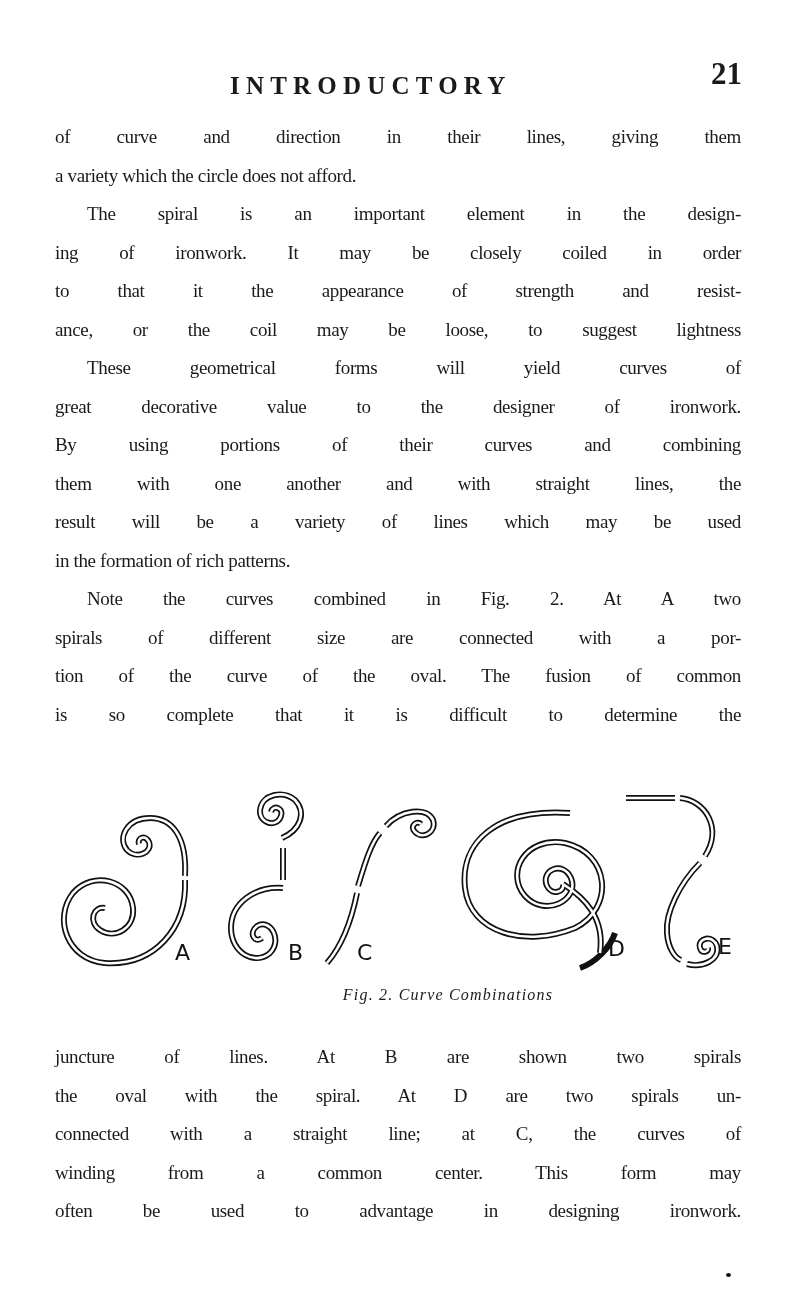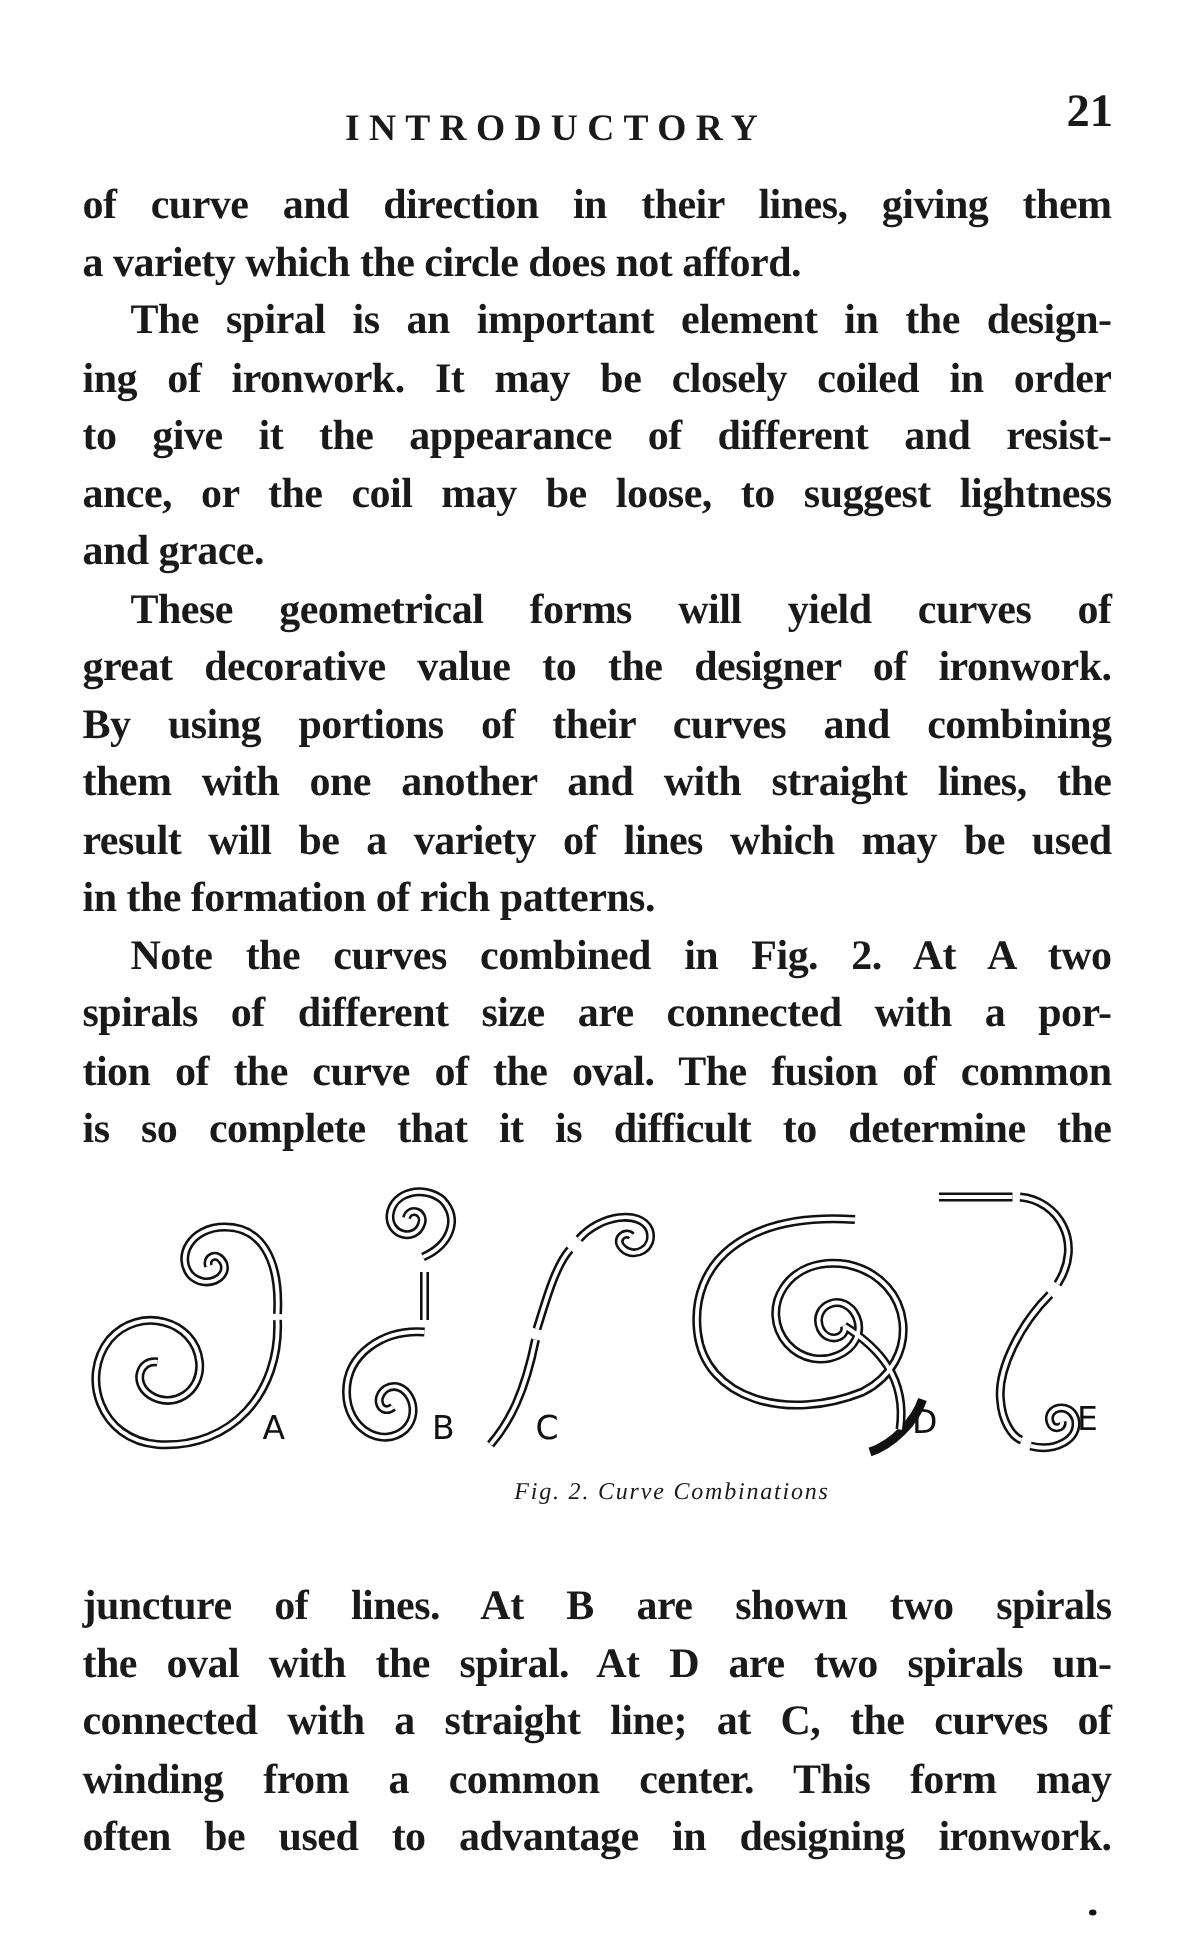--- a/index.html
+++ b/index.html
@@ -13,22 +13,22 @@
     .running-title {
       position: absolute; left: 230px; top: 0; font-size: 25px; letter-spacing: 6.2px; font-weight: bold; margin-top: 16px;
     }
     .page-number {
       position: absolute; left: 711px; top: 0; font-size: 31px; font-weight: bold;
     }
     .text-block {
       position: absolute; left: 55px; width: 686px;
     }
     .line {
-      display: block; height: 38.5px; line-height: 38.5px; font-size: 28px; white-space: nowrap;
-      text-align: justify; text-align-last: justify; letter-spacing: -0.35px; font-weight: bold;
+      display: block; height: 38.5px; line-height: 38.5px; font-size: 19px; white-space: nowrap;
+      text-align: justify; text-align-last: justify; letter-spacing: -0.35px;
     }
     .line.last { text-align-last: left; }
     .line.indent { padding-left: 32px; }
     .figure {
       position: absolute; left: 55px; top: 788px; width: 690px; height: 190px;
     }
     .figure svg { width: 690px; height: 190px; display: block; }
     .fig-label {
       position: absolute; font-family: "DejaVu Sans", "Liberation Sans", sans-serif; font-size: 22px; color: #111;
     }
@@ -44,23 +44,22 @@
 <div class="running-head">
   <span class="running-title">INTRODUCTORY</span>
   <span class="page-number">21</span>
 </div>
 
 <div class="text-block" style="top:118px;">
   <span class="line">of curve and direction in their lines, giving them</span>
   <span class="line last">a variety which the circle does not afford.</span>
   <span class="line indent">The spiral is an important element in the design-</span>
   <span class="line">ing of ironwork.  It may be closely coiled in order</span>
-  <span class="line">to give it the appearance of different and resist-</span>
+  <span class="line">to that it the appearance of strength and resist-</span>
   <span class="line">ance, or the coil may be loose, to suggest lightness</span>
-  <span class="line last">and grace.</span>
   <span class="line indent">These geometrical forms will yield curves of</span>
   <span class="line">great decorative value to the designer of ironwork.</span>
   <span class="line">By using portions of their curves and combining</span>
   <span class="line">them with one another and with straight lines, the</span>
   <span class="line">result will be a variety of lines which may be used</span>
   <span class="line last">in the formation of rich patterns.</span>
   <span class="line indent">Note the curves combined in Fig. 2.  At A two</span>
   <span class="line">spirals of different size are connected with a por-</span>
   <span class="line">tion of the curve of the oval.  The fusion of common</span>
   <span class="line">is so complete that it is difficult to determine the</span>
@@ -127,21 +126,21 @@
   </svg>
   <span class="fig-label" style="left:120px; top:152px;">A</span>
   <span class="fig-label" style="left:233px; top:152px;">B</span>
   <span class="fig-label" style="left:302px; top:152px;">C</span>
   <span class="fig-label" style="left:553px; top:148px;">D</span>
   <span class="fig-label" style="left:663px; top:146px;">E</span>
 </div>
 
 <div class="caption">Fig. 2.  Curve Combinations</div>
 
-<div class="text-block" style="top:1038px;margin-top:14px;">
+<div class="text-block" style="top:1038px;">
   <span class="line">juncture of lines.  At B are shown two spirals</span>
   <span class="line">the oval with the spiral.  At D are two spirals un-</span>
   <span class="line">connected with a straight line; at C, the curves of</span>
   <span class="line">winding from a common center.  This form may</span>
   <span class="line">often be used to advantage in designing ironwork.</span>
 </div>
 
 <div class="speck"></div>
 
 </body></html>

